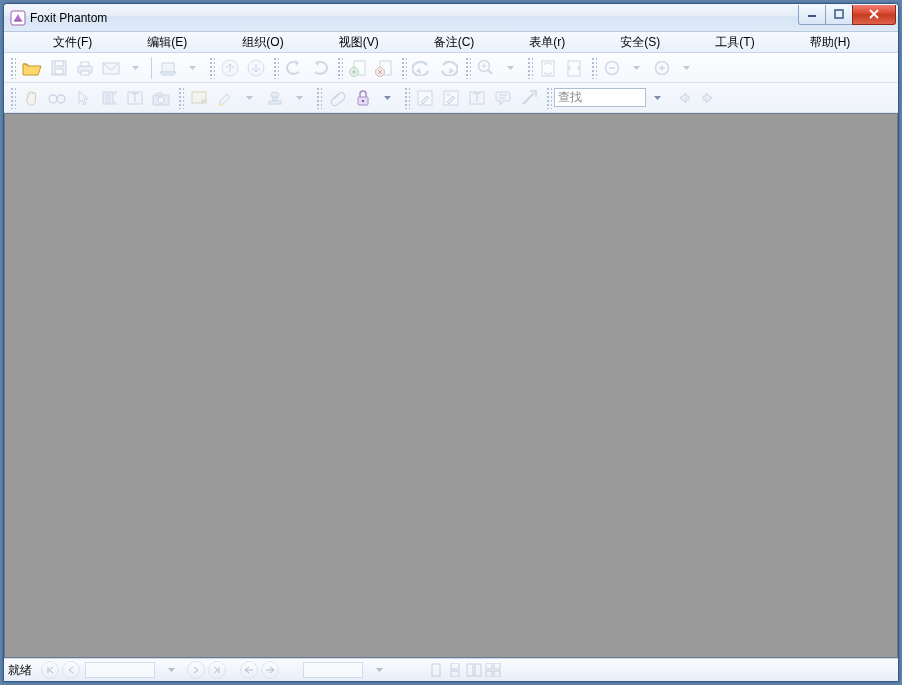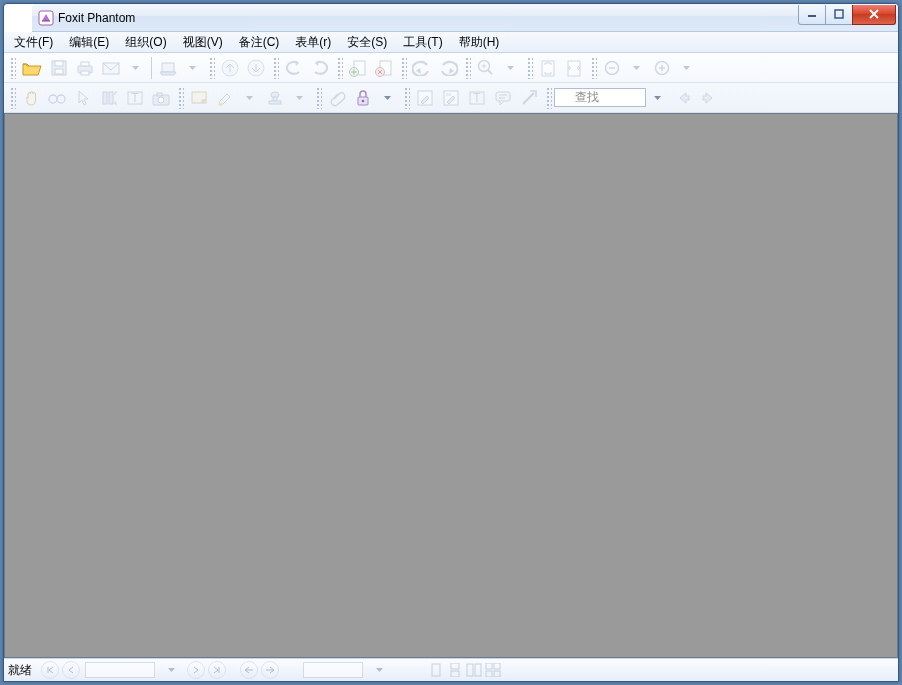--- a/index.html
+++ b/index.html
@@ -1,42 +1,42 @@
 <!DOCTYPE html>
 <html><head>
 <meta charset="utf-8">
 <style>
 * { margin: 0; padding: 0; box-sizing: border-box; font-family: "Microsoft YaHei", "SimSun", Tahoma, sans-serif; font-size: 12px; }
 body { background: #6084ac; padding: 3px; width: 902px; height: 685px; overflow: hidden; }
 .window { width: 896px; height: 679px; background: #fff; border: 1px solid #2f5a8c; border-radius: 4px 4px 0 0; display: flex; flex-direction: column; box-shadow: 0 0 3px rgba(0,0,0,.3); }
-.titlebar { height: 28px; background: linear-gradient(to bottom, #f3f7fc 0%, #e5edf8 45%, #d8e5f5 46%, #dfeaf7 100%); border-bottom: 1px solid #b8c8de; display: flex; align-items: center; padding: 0 2px 0 6px; border-radius: 4px 4px 0 0; margin-left: 28px; }
+.titlebar { height: 28px; background: linear-gradient(to bottom, #f3f7fc 0%, #e5edf8 45%, #d8e5f5 46%, #dfeaf7 100%); border-bottom: 1px solid #b8c8de; display: flex; align-items: center; padding: 0 2px 0 6px; border-radius: 4px 4px 0 0; }
 .titlebar .app-icon { width: 16px; height: 16px; margin-right: 4px; display:flex;align-items:center;justify-content:center;}
 .titlebar .title { flex: 1; color: #000; }
 .winbtns { display: flex; height: 20px; margin-top:-6px;}
 .winbtn { width: 28px; height: 20px; display: flex; align-items: center; justify-content: center; border: 1px solid #8aa3c5; border-top:none; background: linear-gradient(to bottom,#f4f8fd,#d8e6f6); margin-left:-1px;}
 .winbtn.min{border-radius:0 0 0 3px;}
 .winbtn.close { width: 44px; background: linear-gradient(to bottom,#f07e74,#d9482c 45%,#c33a1f 46%,#e0614a); border-color:#8b2a1b; border-radius:0 0 3px 0;}
 .winbtn svg{display:block;}
 .menubar { height: 21px; background: linear-gradient(to bottom,#f6f9fd,#e9f0fa); border-bottom: 1px solid #c9d6e8; display: flex; align-items: stretch; padding: 0 2px; }
-.menubar .mitem { padding: 0 8px; display:flex;align-items:center; color:#000; cursor: default; }
+.menubar .mitem { padding: 0 8px; display:flex;align-items:center; color:#000; cursor: default; margin-left: 39px; }
 .toolbars { background: linear-gradient(to bottom,#fcfdff,#eef3fa); }
 .tbrow { height: 30px; display: flex; align-items: center; padding: 0 2px; border-bottom: 1px solid #d7e1ef; }
 .grip { width: 6px; height: 22px; margin: 0 2px 0 4px; background-image: radial-gradient(circle at 2px 2px,#9eb2cc 1px, transparent 1.2px); background-size: 4px 4px; background-repeat: repeat; opacity:.8;}
 .tb-btn { height: 26px; min-width: 26px; padding: 0 3px; display: flex; align-items: center; justify-content: center; border-radius:2px; }
 .tb-btn.disabled { opacity: .45; pointer-events: none; }
 .dd { width: 9px; display:flex;align-items:center;justify-content:center; margin-left:-2px;}
 .sep { width: 1px; height: 22px; background: #c5d2e6; margin: 0 3px; }
 .content { flex: 1; background: #9a9a9a; border: 1px solid #6d7a8c; margin:0; }
 .statusbar { height: 23px; background: linear-gradient(to bottom,#fafcff,#e8eef8); border-top: 1px solid #c9d6e8; display: flex; align-items: center; padding: 0 4px; gap:3px;}
 .statusbar .txt { color:#000; margin-right:6px;}
 .sb-btn{width:18px;height:18px;display:flex;align-items:center;justify-content:center;border:1px solid #c8d4e6;border-radius:9px;background:linear-gradient(to bottom,#fff,#e8eef8);opacity:.55;}
 .sb-btn.rect{border-radius:2px;width:16px;height:16px;border:none;background:none;}
 .pagebox{width:70px;height:16px;border:1px solid #b8c8de;background:#fff;margin:0 2px;opacity:.55;}
 .zoombox{width:60px;height:16px;border:1px solid #b8c8de;background:#fff;margin:0 2px;opacity:.55;}
-.findbox{width:92px;height:19px;border:1px solid #b0bed4;background:#fff;padding:0 20px;color:#8a8a8a;display:flex;align-items:center;}
+.findbox{width:92px;height:19px;border:1px solid #b0bed4;background:#fff;padding:0 3px;color:#8a8a8a;display:flex;align-items:center;}
 svg{display:block;}
 </style>
 </head>
 <body>
 
 <div class="window">
 
   <div class="titlebar">
     <span class="app-icon">
       <svg width="16" height="16">

